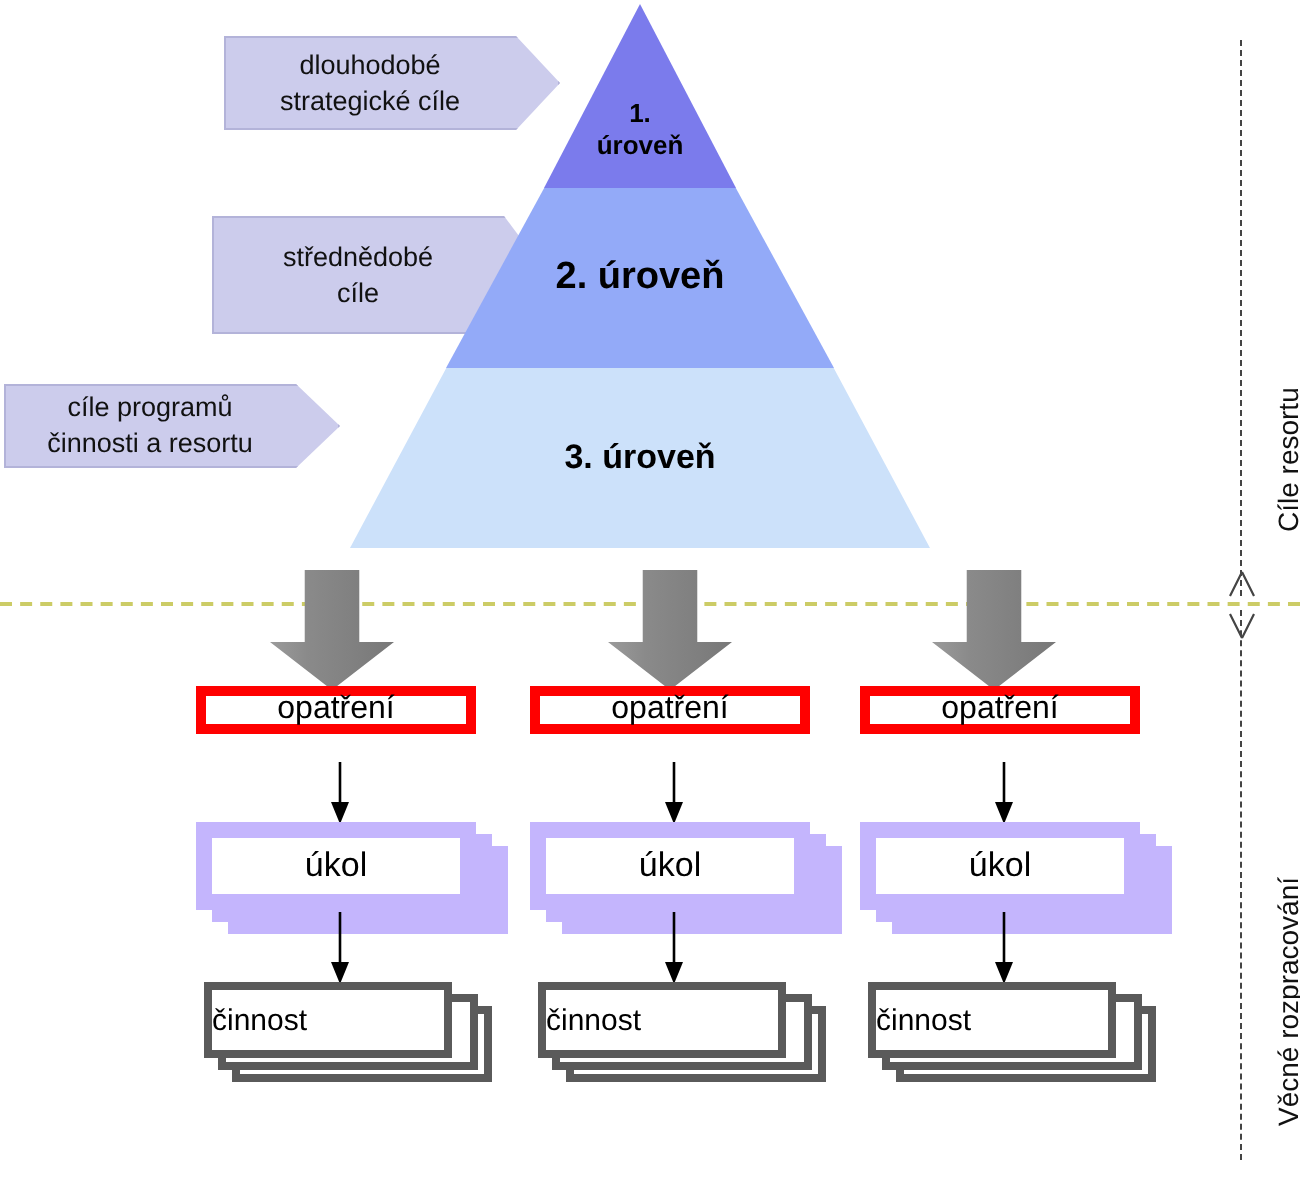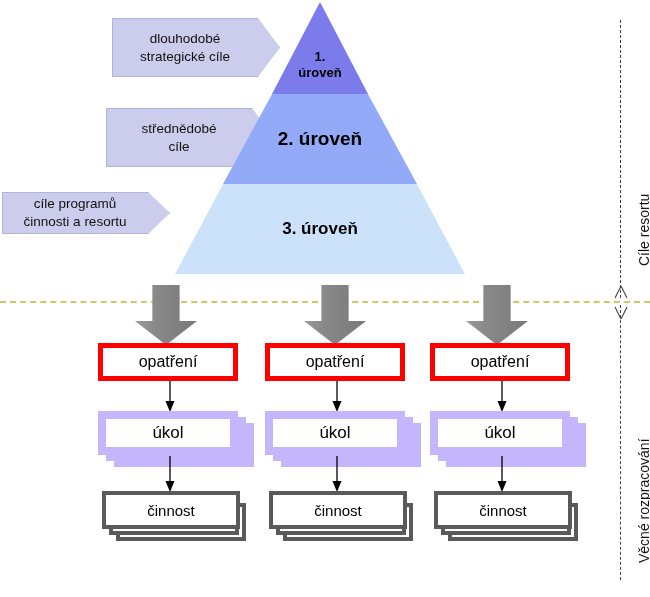--- a/index.html
+++ b/index.html
@@ -25,21 +25,21 @@
     color:#111111;
     font-size:13.5px;
     line-height:18px;
     background:#ccccec;
     border:1px solid #b3b3d9;
     box-sizing:border-box;
     -webkit-clip-path:polygon(0 0, calc(100% - 22px) 0, 100% 50%, calc(100% - 22px) 100%, 0 100%);
     clip-path:polygon(0 0, calc(100% - 22px) 0, 100% 50%, calc(100% - 22px) 100%, 0 100%);
     padding-right:22px;
   }
-  .chev-1{left:112px; top:18px;  width:168px; height:59px;}
+  .chev-1{left:112px; top:18px;  width:168px; height:47px;}
   .chev-2{left:66px;  top:108px; width:168px; height:59px;margin-left:40px;}
   .chev-3{left:2px;   top:192px; width:168px; height:42px;}
 
   
   #pyramid{position:absolute; left:175px; top:2px; width:290px; height:272px;}
   .tier{
     position:absolute;
     display:flex;
     align-items:center;
     justify-content:center;
@@ -100,21 +100,21 @@
     display:flex;
     align-items:center;
     justify-content:center;
     background:#ffffff;
     color:#000000;
     font-size:16px;
   }
 
   
   .box-red{
-    top:343px; left:10px; width:140px; height:38px;
+    top:343px; left:10px; width:140px; height:24px;
     border:5px solid #ff0000;
   }
 
   
   .stack{position:absolute;}
   .stack-green{top:411px; left:10px; width:140px; height:44px;}
   .stack-green .layer{
     position:absolute; box-sizing:border-box;
     border:8px solid #c4b5fd; background:#ffffff;
   }
@@ -124,22 +124,22 @@
     display:flex; align-items:center; justify-content:center; font-size:17px;}
 
   
   .stack-grey{top:491px; left:14px; width:130px; height:38px;}
   .stack-grey .layer{
     position:absolute; box-sizing:border-box;
     border:4px solid #5a5a5a; background:#ffffff;
   }
   .stack-grey .l-back2{left:14px; top:12px; width:130px; height:38px;}
   .stack-grey .l-back1{left:7px;  top:6px;  width:130px; height:38px;}
-  .stack-grey .l-front{left:0;    top:0;    width:138px; height:38px;
-    display:flex; align-items:center; justify-content:center; font-size:15px;}
+  .stack-grey .l-front{left:0;    top:0;    width:124px; height:38px;
+    display:flex; align-items:center; justify-content:flex-start; font-size:15px;}
 
   
   .connector{position:absolute; width:12px;}
   .conn-a{top:381px; height:31px;}
   .conn-b{top:456px; height:36px;}
   .connector svg{display:block;}
 
   
   #rightrail{position:absolute; left:596px; top:0; width:54px; height:597px;}
   .rail-label{

